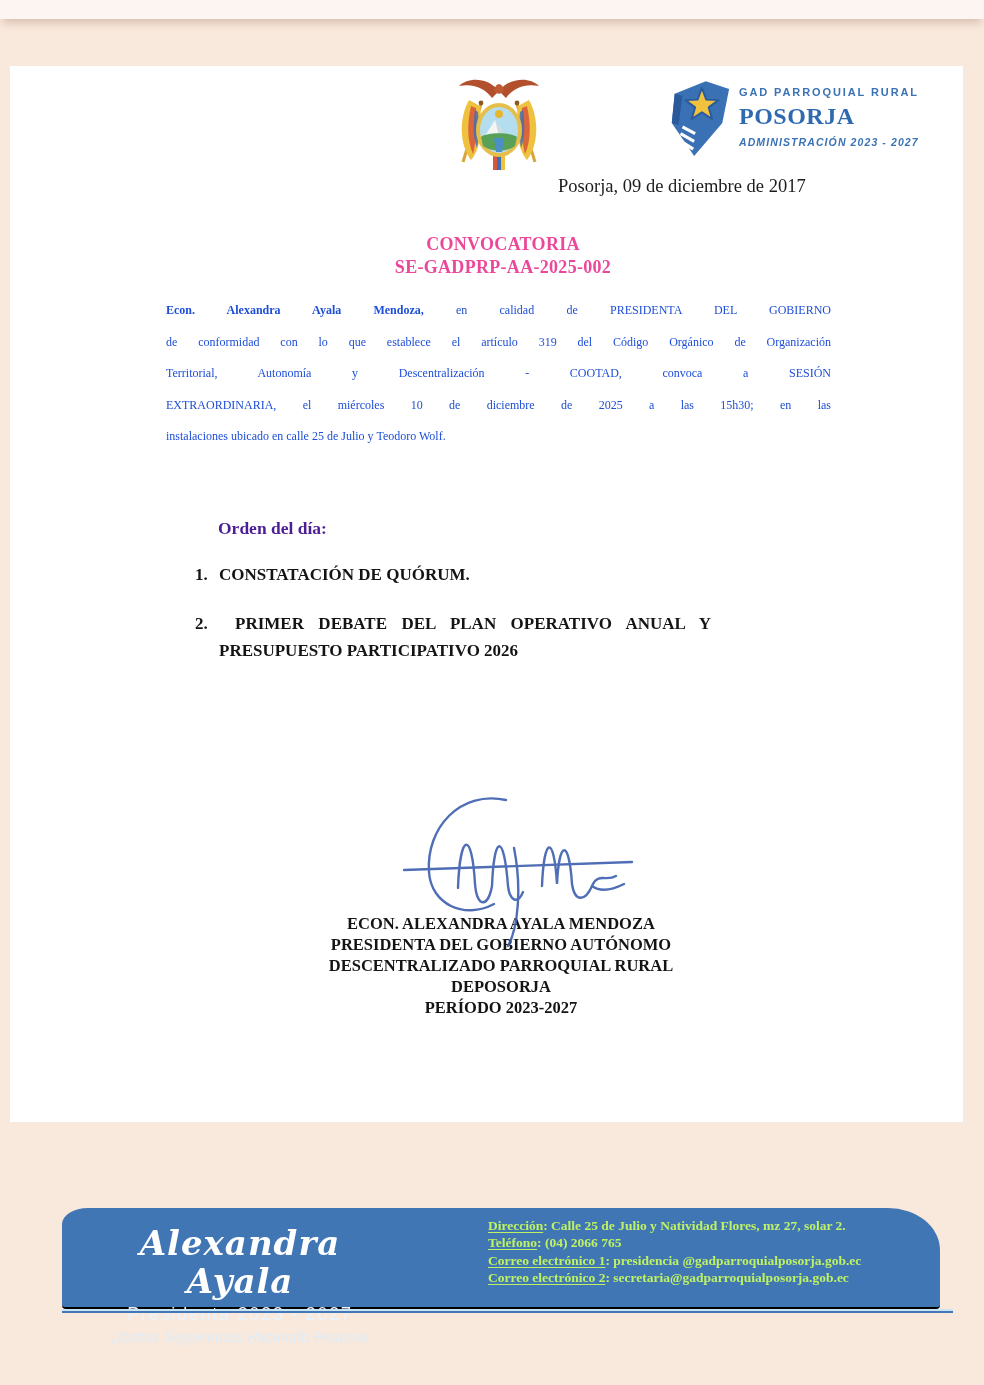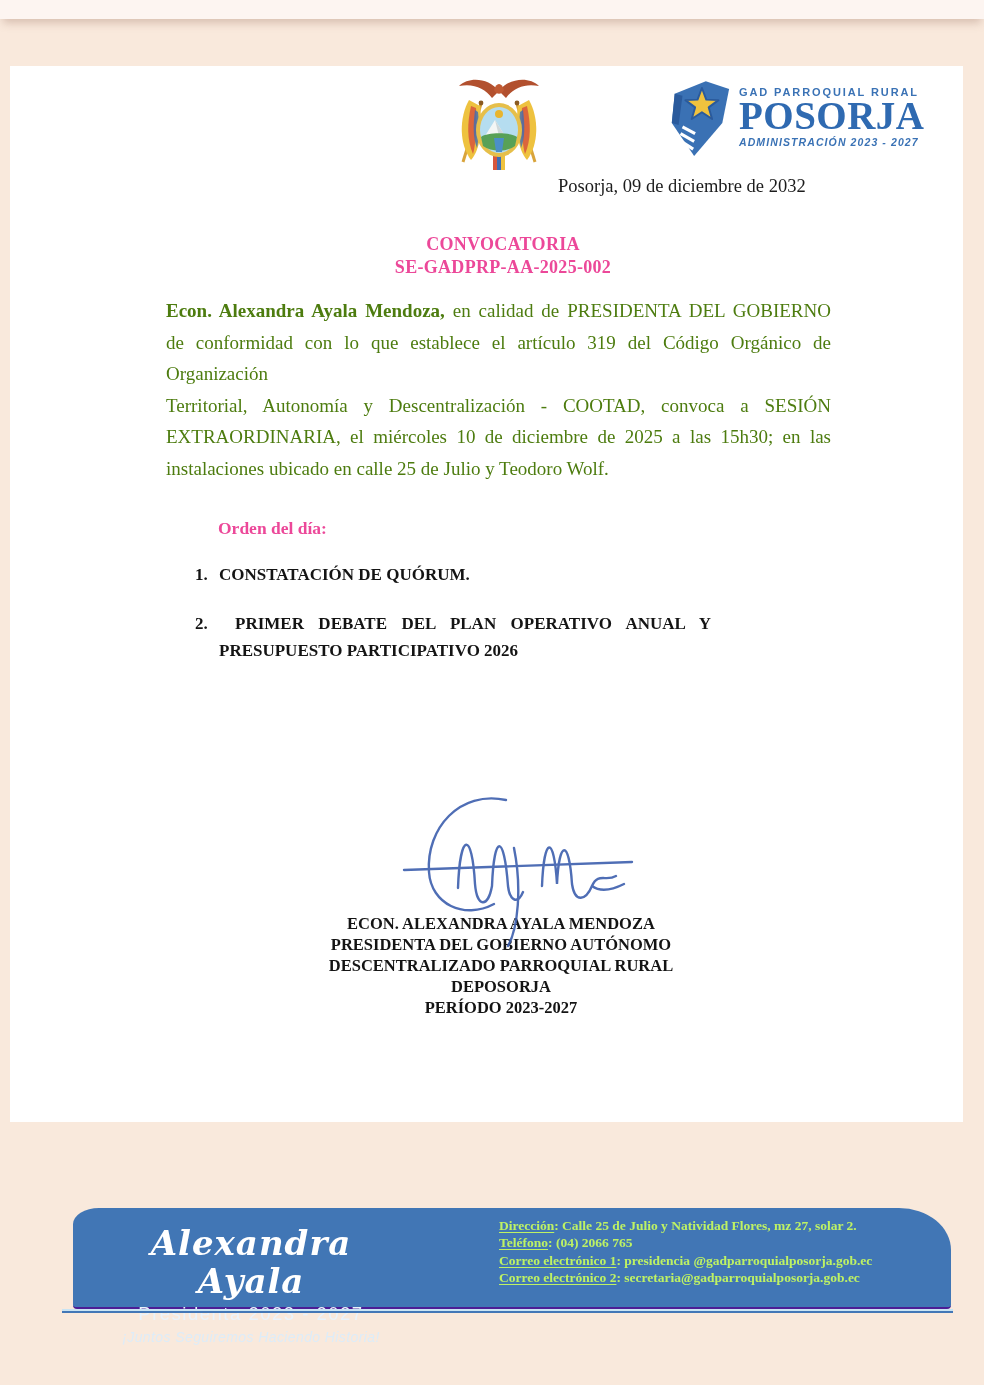--- a/index.html
+++ b/index.html
@@ -18,50 +18,50 @@
     position:absolute;left:10px;top:66px;width:953px;height:1056px;
     background:#ffffff;
   }
   
   .coat{position:absolute;left:437px;top:8px;width:104px;height:100px;}
   .logo{position:absolute;left:655px;top:12px;width:250px;height:92px;}
   .logo-shield{position:absolute;left:0;top:0;width:68px;height:86px;}
   .logo-text{position:absolute;left:74px;top:8px;width:176px;
     font-family:"Liberation Sans","DejaVu Sans",sans-serif;color:#3a72b5;}
   .logo-tag{font-size:11px;font-weight:bold;letter-spacing:1.9px;white-space:nowrap;}
-  .logo-name{font-size:39px;font-weight:bold;letter-spacing:.5px;line-height:36px;
+  .logo-name{font-size:24px;font-weight:bold;letter-spacing:.5px;line-height:36px;
     font-family:"Liberation Serif","DejaVu Serif",serif;color:#2f6ab1;white-space:nowrap;}
   .logo-sub{font-size:10.5px;font-weight:bold;font-style:italic;letter-spacing:1.1px;
     color:#3a72b5;white-space:nowrap;margin-top:2px;}
   .dateline{position:absolute;left:548px;top:110px;font-size:18.5px;color:#1c1c1c;white-space:nowrap;}
   
   .titles{position:absolute;left:163px;top:167px;width:660px;text-align:center;
     font-weight:bold;color:#ec4899;font-size:18px;line-height:23px;letter-spacing:.3px;}
   
-  .para{position:absolute;left:156px;top:229px;width:665px;font-size:19px;
-    line-height:31.6px;color:#4d7c0f;}
+  .para{position:absolute;left:156px;top:229px;width:665px;font-size:12px;
+    line-height:31.6px;color:#1d4ed8;}
   .pline{text-align:justify;text-align-last:justify;}
   .pline.last{text-align-last:left;}
   .b{font-weight:bold;}
   
-  .orden{position:absolute;left:208px;top:452px;font-size:17.5px;font-weight:bold;color:#ec4899;}
+  .orden{position:absolute;left:208px;top:452px;font-size:17.5px;font-weight:bold;color:#4c1d95;}
   .item{position:absolute;font-weight:bold;color:#141414;font-size:17px;}
   .item .num{position:absolute;left:-24px;top:0;}
   .item1{left:209px;top:499px;}
   .item2{left:209px;top:544px;width:492px;line-height:27px;}
   .jline{text-align:justify;text-align-last:justify;margin-left:16px;}
   
   .sig-svg{position:absolute;left:392px;top:722px;width:245px;height:162px;z-index:2;}
   .sigblock{position:absolute;left:295px;top:847px;width:392px;text-align:center;
     font-weight:bold;font-size:16.5px;line-height:21px;color:#141414;}
   
   .banner{position:absolute;left:52px;top:1142px;width:878px;height:99px;
     background:#4176b5;
     border-radius:26px 52px 4px 4px / 16px 42px 4px 4px;
-    border-bottom:2px solid #4c1d95;margin-left:11px;}
+    border-bottom:2px solid #000000;}
   .banner-underline{position:absolute;left:52px;top:1243px;width:891px;height:4px;
     background:linear-gradient(#c9e4f4 0 45%,#4377b6 45% 100%);}
   .b-left{position:absolute;left:38px;top:16px;width:280px;text-align:center;color:#fff;}
   .b-name{font-family:"DejaVu Serif",serif;font-style:italic;font-weight:bold;
     font-size:34px;line-height:38px;letter-spacing:1px;}
   .b-role{font-family:"Liberation Sans","DejaVu Sans",sans-serif;font-size:18.5px;
     color:#eaf3fb;letter-spacing:1.5px;margin-top:3px;}
   .b-slogan{font-family:"Liberation Sans","DejaVu Sans",sans-serif;font-size:14px;
     font-style:italic;color:#ddecf8;margin-top:4px;letter-spacing:.4px;}
   .b-right{position:absolute;left:426px;top:9px;width:404px;color:#bef264;
@@ -119,21 +119,21 @@
       <path d="M16,57 l14,8" stroke="#ffffff" stroke-width="3.2" fill="none"></path>
       <path d="M15,64 l14,9" stroke="#ffffff" stroke-width="3.2" fill="none"></path>
     </svg>
     <div class="logo-text">
       <div class="logo-tag">GAD PARROQUIAL RURAL</div>
       <div class="logo-name">POSORJA</div>
       <div class="logo-sub">ADMINISTRACIÓN 2023 - 2027</div>
     </div>
   </div>
 
-  <div class="dateline">Posorja, 09 de diciembre de 2032</div>
+  <div class="dateline">Posorja, 09 de diciembre de 2017</div>
 
   <div class="titles">
     <div>CONVOCATORIA</div>
     <div>SE-GADPRP-AA-2025-002</div>
   </div>
 
   <div class="para">
     <div class="pline"><span class="b">Econ. Alexandra Ayala Mendoza,</span><span> en calidad de PRESIDENTA DEL GOBIERNO</span></div>
     <div class="pline">de conformidad con lo que establece el artículo 319 del Código Orgánico de Organización</div>
     <div class="pline">Territorial, Autonomía y Descentralización - COOTAD, convoca a SESIÓN</div>

